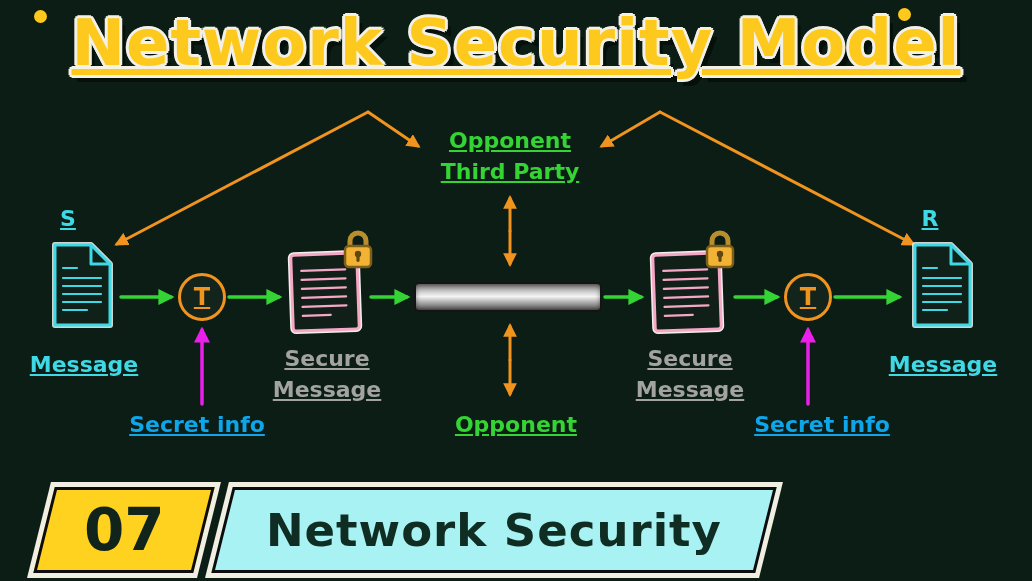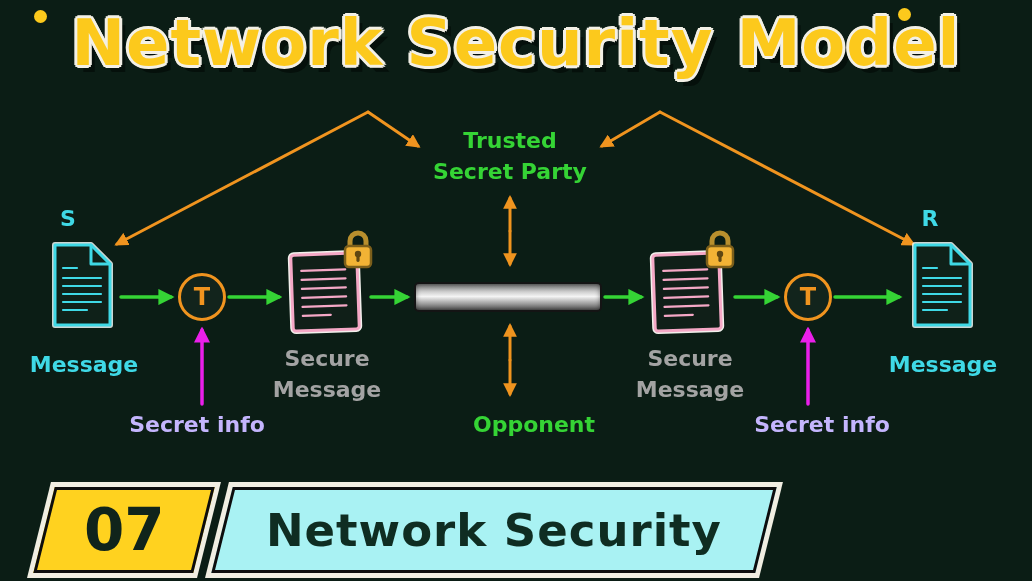--- a/index.html
+++ b/index.html
@@ -3,21 +3,21 @@
 <meta charset="utf-8">
 <style>
   * { margin:0; padding:0; box-sizing:border-box; }
   html,body { width:1032px; height:581px; }
   body {
     position:relative;
     background:#0b1d15;
     overflow:hidden;
     font-family:"DejaVu Sans", sans-serif;
   }
-  .abs { position:absolute; }
+  .abs { position:absolute;text-decoration:underline; }
 
   
   .title {
     top:6px; left:0; width:100%;
     text-align:center;
     font-size:64px; font-weight:800; letter-spacing:1px;
     color:#fcc91c;
     text-shadow:
       -2px -2px 0 #f3f0e6, 2px -2px 0 #f3f0e6,
       -2px  2px 0 #f3f0e6, 2px  2px 0 #f3f0e6,
@@ -25,21 +25,21 @@
       -3px  0   0 #f3f0e6, 3px  0   0 #f3f0e6,
        6px 7px 0 #05100b;
   }
   .dot { width:13px; height:13px; border-radius:50%; background:#fcc91c; }
 
   
   .lbl { text-align:center; font-weight:700; font-size:22px; line-height:1.4; }
   .green-lbl   { color:#35d435; }
   .cyan-lbl    { color:#3fd9e6; }
   .pink-lbl    { color:#a3a3a3; }
-  .magenta-lbl { color:#c4b5fd; }
+  .magenta-lbl { color:#0ea5e9; }
 
   
   .t-circle {
     width:48px; height:48px;
     border:3px solid #f0941f; border-radius:50%;
     color:#f0941f; font-size:24px; font-weight:700;
     display:flex; align-items:center; justify-content:center;
     background:rgba(255,255,255,0.03);
   }
 
@@ -111,21 +111,21 @@
     <path d="M510 360 L510 326" marker-end="url(#mo)"></path>
     <path d="M510 360 L510 394" marker-end="url(#mo)"></path>
   </g>
 
   <g stroke="#ea1fea" stroke-width="3.5" stroke-linecap="round">
     <line x1="202" y1="404" x2="202" y2="330" marker-end="url(#mm)"></line>
     <line x1="808" y1="404" x2="808" y2="330" marker-end="url(#mm)"></line>
   </g>
 </svg>
 
-<div class="abs lbl green-lbl" style="left:420px; top:126px; width:180px;">Trusted Secret Party</div>
+<div class="abs lbl green-lbl" style="left:420px; top:126px; width:180px;">Opponent Third Party</div>
 
 <div class="abs" style="left:46px; top:238px;">
   <svg width="72" height="94" viewBox="0 0 72 94">
     <g stroke-linejoin="round" stroke-linecap="round" fill="none">
       <path d="M9 7 h36 l19 19 v61 h-55 z" fill="#0f2119" stroke="#eef6f4" stroke-width="6" opacity="0.85"></path>
       <path d="M9 7 h36 l19 19 v61 h-55 z" fill="#0f2119" stroke="#3fd9e6" stroke-width="3"></path>
       <path d="M45 7 v19 h19" stroke="#3fd9e6" stroke-width="3"></path>
       <path d="M17 30 h14" stroke="#3fd9e6" stroke-width="2.2"></path>
       <path d="M17 40 h38 M17 48 h38 M17 56 h38 M17 64 h38 M17 72 h24" stroke="#3fd9e6" stroke-width="2.2"></path>
     </g>
@@ -188,20 +188,20 @@
       <path d="M17 40 h38 M17 48 h38 M17 56 h38 M17 64 h38 M17 72 h24" stroke="#3fd9e6" stroke-width="2.2"></path>
     </g>
   </svg>
 </div>
 <div class="abs lbl cyan-lbl" style="left:916px; top:204px; width:28px;">R</div>
 <div class="abs lbl cyan-lbl" style="left:881px; top:350px; width:124px;">Message</div>
 
 <div class="abs lbl magenta-lbl" style="left:125px; top:410px; width:144px;">Secret info</div>
 <div class="abs lbl magenta-lbl" style="left:750px; top:410px; width:144px;">Secret info</div>
 
-<div class="abs lbl green-lbl" style="left:467px; top:410px; width:134px;">Opponent</div>
+<div class="abs lbl green-lbl" style="left:443px; top:410px; width:134px;text-align:right;">Opponent</div>
 
 <div class="badge badge-number">
   <span class="badge-inner">07</span>
 </div>
 <div class="badge badge-series">
   <span class="badge-inner">Network Security</span>
 </div>
 
 </body></html>

